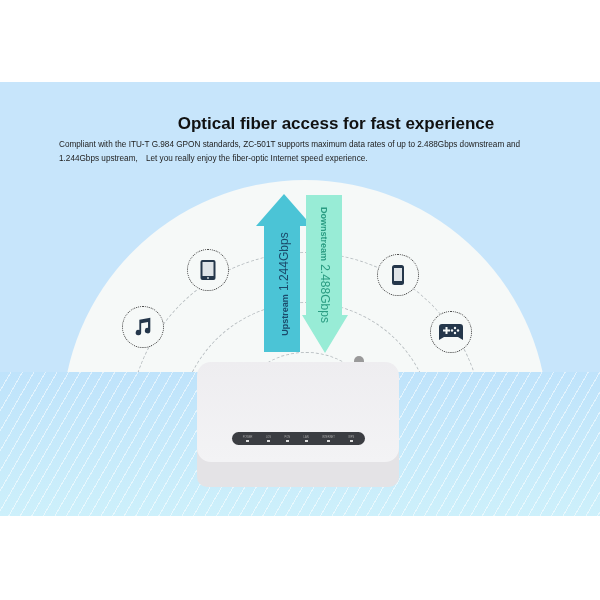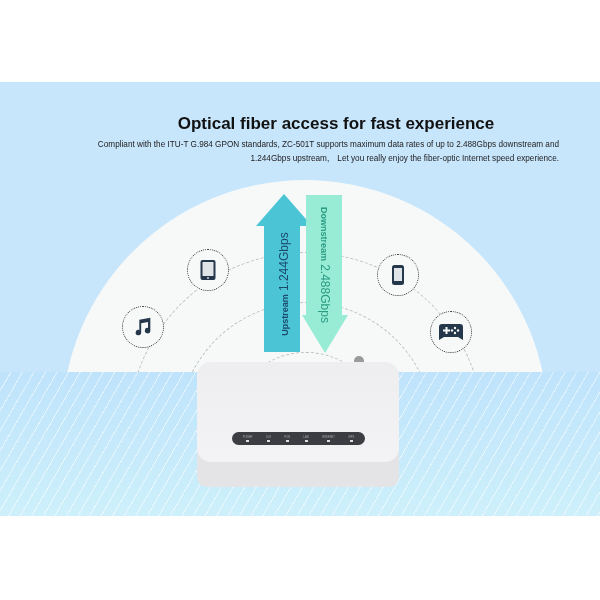--- a/index.html
+++ b/index.html
@@ -5,21 +5,21 @@
     html, body { margin:0; padding:0; }
     body { width:600px; height:600px; background:#ffffff; position:relative; overflow:hidden; font-family:"Liberation Sans", sans-serif; }
     .banner { position:absolute; left:0; top:82px; width:600px; height:434px; background:#c7e5fb; overflow:hidden; }
     .floor { position:absolute; left:0; top:290px; width:600px; height:144px;
       background: repeating-linear-gradient(120deg, rgba(255,255,255,0) 0px, rgba(255,255,255,0) 9px, rgba(255,255,255,0.55) 9px, rgba(255,255,255,0.55) 10px),
                   linear-gradient(#bfe3fb, #cdf0fb); }
     .dome { position:absolute; left:62px; top:98px; width:486px; height:486px; border-radius:50%; background:#f6f9f8; }
     .dome-clip { position:absolute; left:0; top:0; width:600px; height:290px; overflow:hidden; }
     .ring { position:absolute; border-radius:50%; border:1px dashed #b9bfc2; }
     .title { position:absolute; top:32px; left:0; width:600px; text-align:center; font-size:17px; font-weight:bold; color:#111;margin-left:36px; }
-    .desc { position:absolute; top:56px; left:59px; width:500px; font-size:8.2px; line-height:13.5px; color:#222;text-align:right; }
+    .desc { position:absolute; top:56px; left:59px; width:500px; font-size:8.2px; line-height:13.5px; color:#222; }
     .icon-circle { position:absolute; width:40px; height:40px; border-radius:50%; border:1px dotted #333; background:#f6f9f8; display:flex; align-items:center; justify-content:center; }
     .arrow { position:absolute; }
     .arrow-text { position:absolute; white-space:nowrap; font-size:11px; }
     .router { position:absolute; left:197px; top:280px; width:202px; height:125px; }
     .router-top { position:absolute; left:0; top:0; width:202px; height:100px; border-radius:14px; background:linear-gradient(#eeedf0,#f3f3f5); }
     .router-front { position:absolute; left:0; top:78px; width:202px; height:47px; border-radius:0 0 10px 10px; background:#e4e3e6; }
     .led-strip { position:absolute; left:35px; top:70px; width:133px; height:13px; border-radius:7px; background:#3b3d42; display:flex; justify-content:space-around; align-items:center; padding:0 4px; box-sizing:border-box; }
     .led { display:flex; flex-direction:column; align-items:center; }
     .led-label { font-size:2.6px; color:#aaa; line-height:3px; }
     .led-dot { width:3px; height:2px; background:#ddd; margin-top:1px; }

